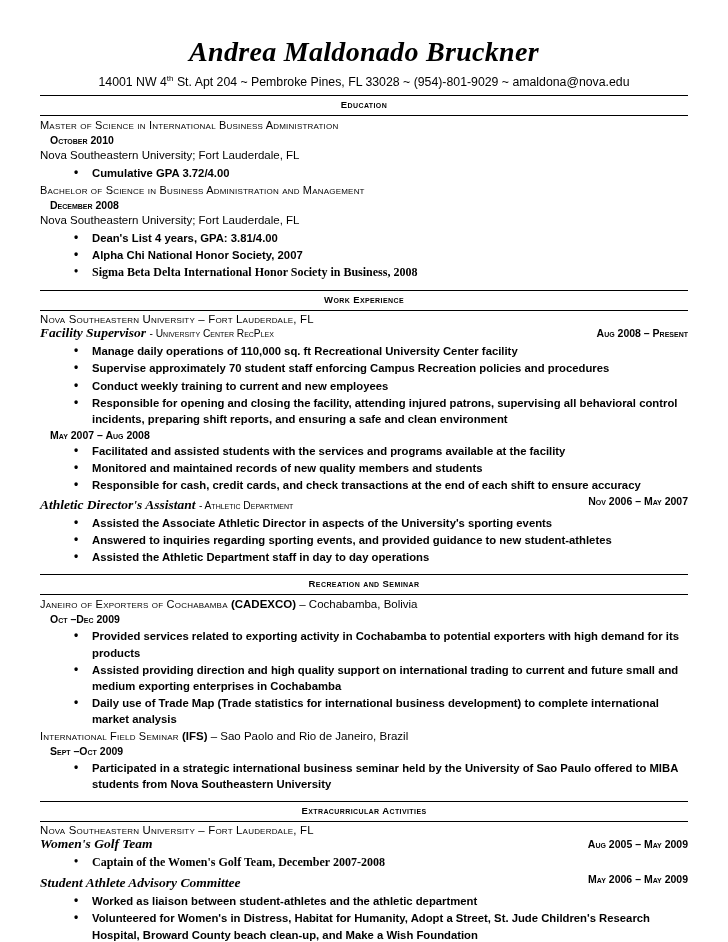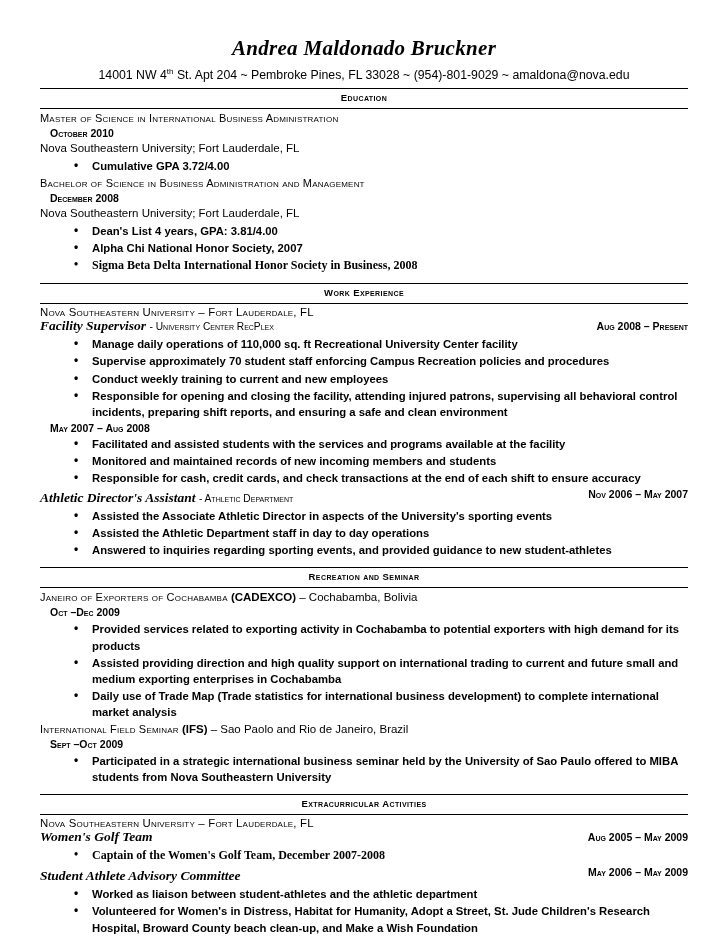--- a/index.html
+++ b/index.html
@@ -15,21 +15,21 @@
     height: 942px;
     background: #ffffff;
     position: relative;
     box-sizing: border-box;
     padding: 28px 40px 20px 40px;
     overflow: hidden;
   }
   .name {
     text-align: center;
     font-family: "Liberation Serif", serif;
-    font-size: 21px;
+    font-size: 28px;
     font-weight: bold;
     font-style: italic;
     letter-spacing: 0.3px;
     margin: 8px 0 6px 0;
     color: #000;
   }
   .contact {
     text-align: center;
     font-size: 12.3px;
     color: #000;
@@ -200,35 +200,35 @@
       <li>Supervise approximately 70 student staff enforcing Campus Recreation policies and procedures</li>
       <li>Conduct weekly training to current and new employees</li>
       <li>Responsible for opening and closing the facility, attending injured patrons, supervising all behavioral control incidents, preparing shift reports, and ensuring a safe and clean environment</li>
     </ul>
 
     <div class="row">
       <span class="right datetxt">May 2007 – Aug 2008</span>
     </div>
     <ul>
       <li>Facilitated and assisted students with the services and programs available at the facility</li>
-      <li>Monitored and maintained records of new incoming members and students</li>
+      <li>Monitored and maintained records of new quality members and students</li>
       <li>Responsible for cash, credit cards, and check transactions at the end of each shift to ensure accuracy</li>
     </ul>
 
     <div class="clearfix">
       <span class="inline-date datetxt">Nov 2006 – May 2007</span>
       <span class="jobtitle">
         <span>Athletic Director's Assistant</span>
         <span class="jobsub">- Athletic Department</span>
       </span>
     </div>
     <ul>
       <li>Assisted the Associate Athletic Director in aspects of the University's sporting events</li>
+      <li>Answered to inquiries regarding sporting events, and provided guidance to new student-athletes</li>
       <li>Assisted the Athletic Department staff in day to day operations</li>
-      <li>Answered to inquiries regarding sporting events, and provided guidance to new student-athletes</li>
     </ul>
   </div>
 
   <div class="sec-gap-sm"></div>
   <div class="rule"></div>
   <div class="section-title">Recreation and Seminar</div>
   <div class="rule"></div>
 
   <div class="sec-wrap">
     <div class="row line">

